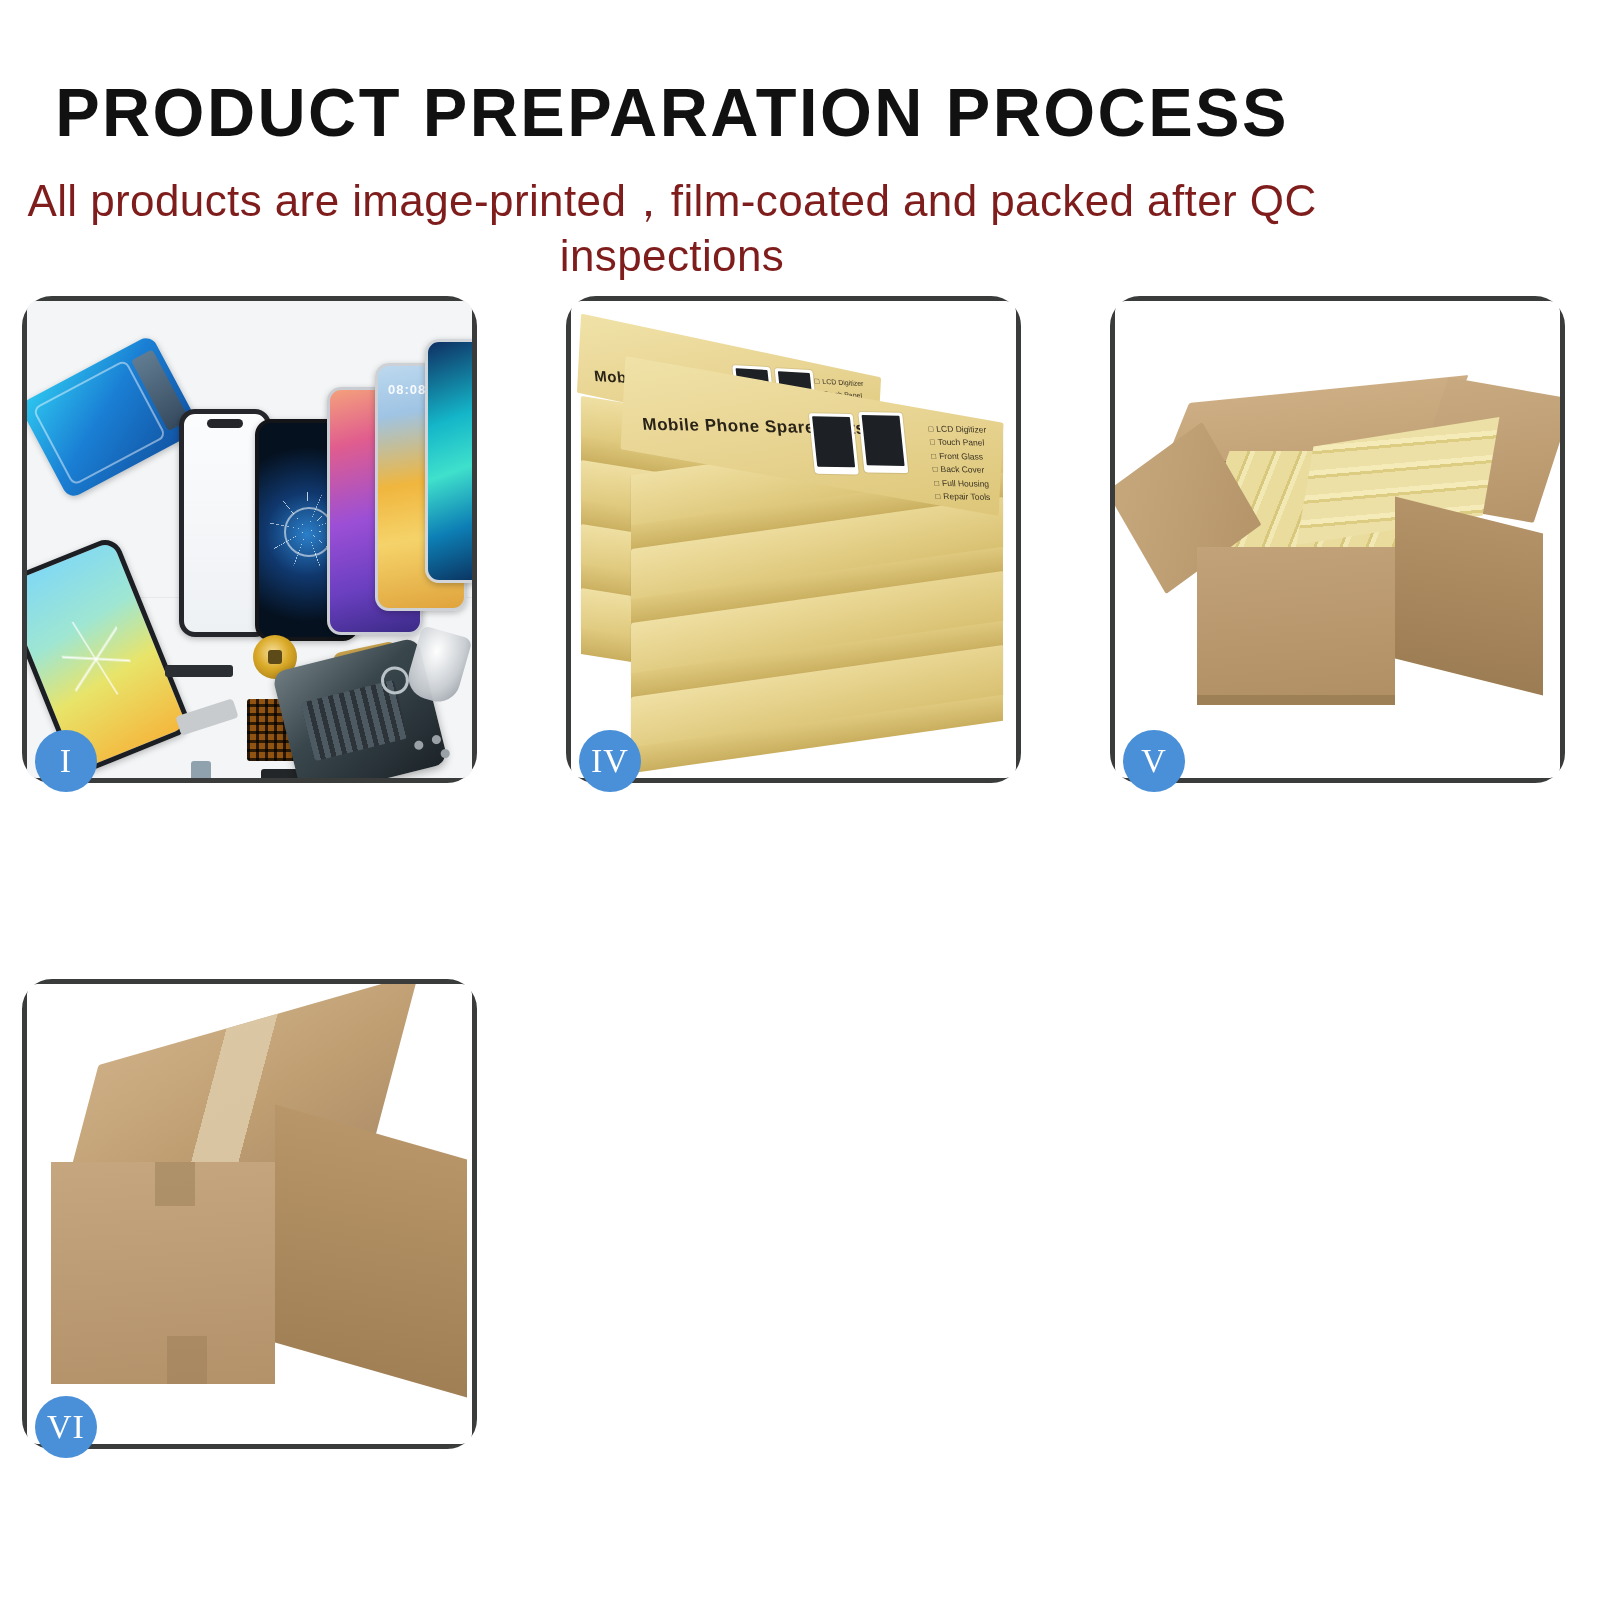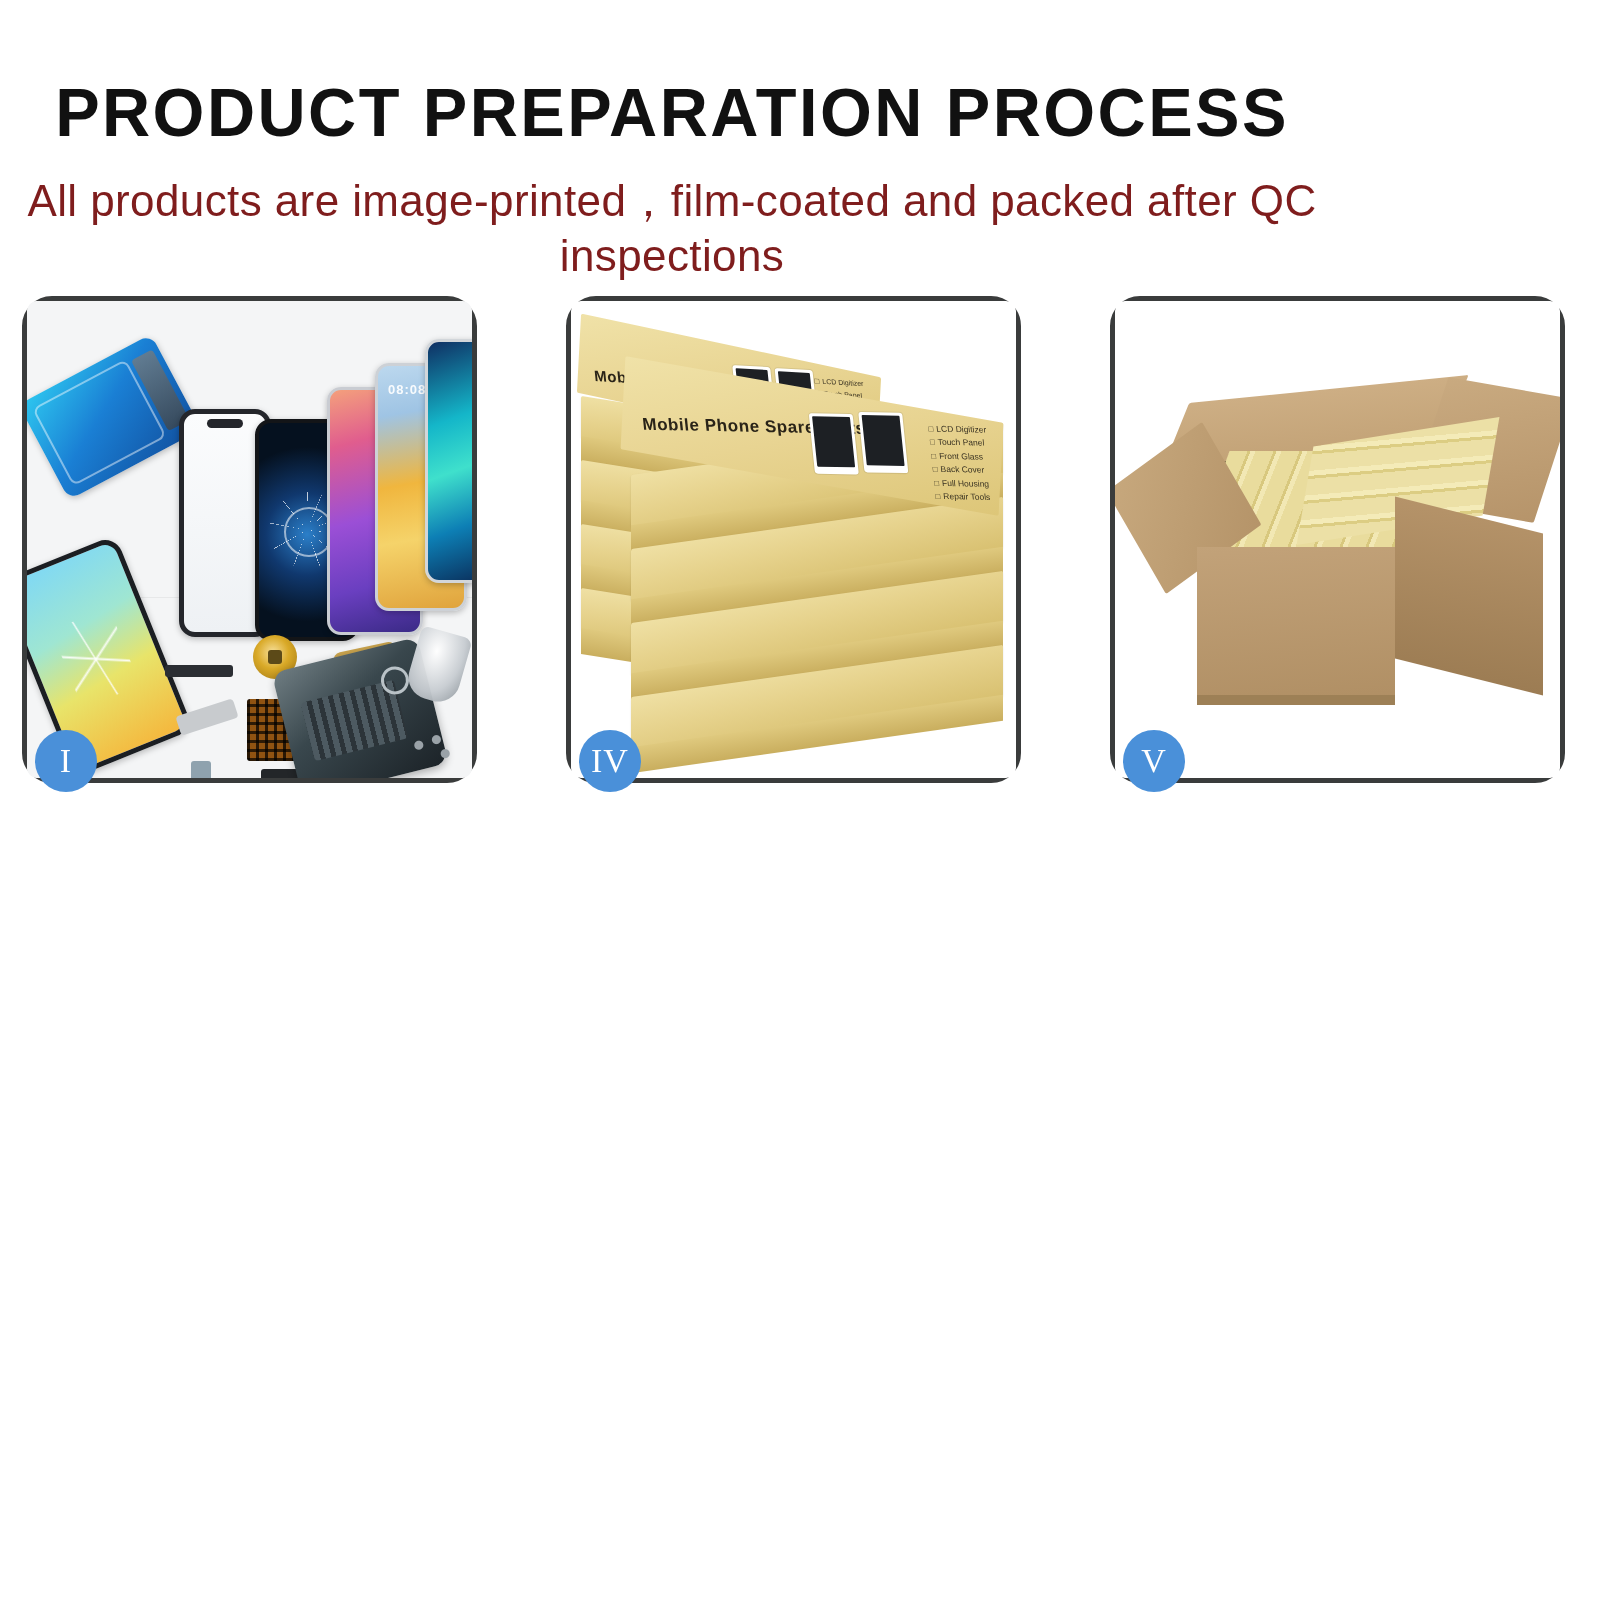--- a/index.html
+++ b/index.html
@@ -605,15 +605,27 @@
         <div class="v-contents"></div>
         <div class="v-contents2"></div>
         <div class="v-flapL"></div>
         <div class="v-front"></div>
         <div class="v-side"></div>
         <div class="v-bottomEdge"></div>
       </div>
       <div class="badge">V</div>
     </div>
 
+    <div class="panel">
+      <div class="panel-inner">
+        <div class="vi-shadowplate"></div>
+        <div class="vi-top"></div>
+        <div class="vi-tape"></div>
+        <div class="vi-front"></div>
+        <div class="vi-side"></div>
+        <div class="vi-tab1"></div>
+        <div class="vi-tab2"></div>
+      </div>
+      <div class="badge">VI</div>
+    </div>
 
   </div>
 </div>
 
 </body></html>

